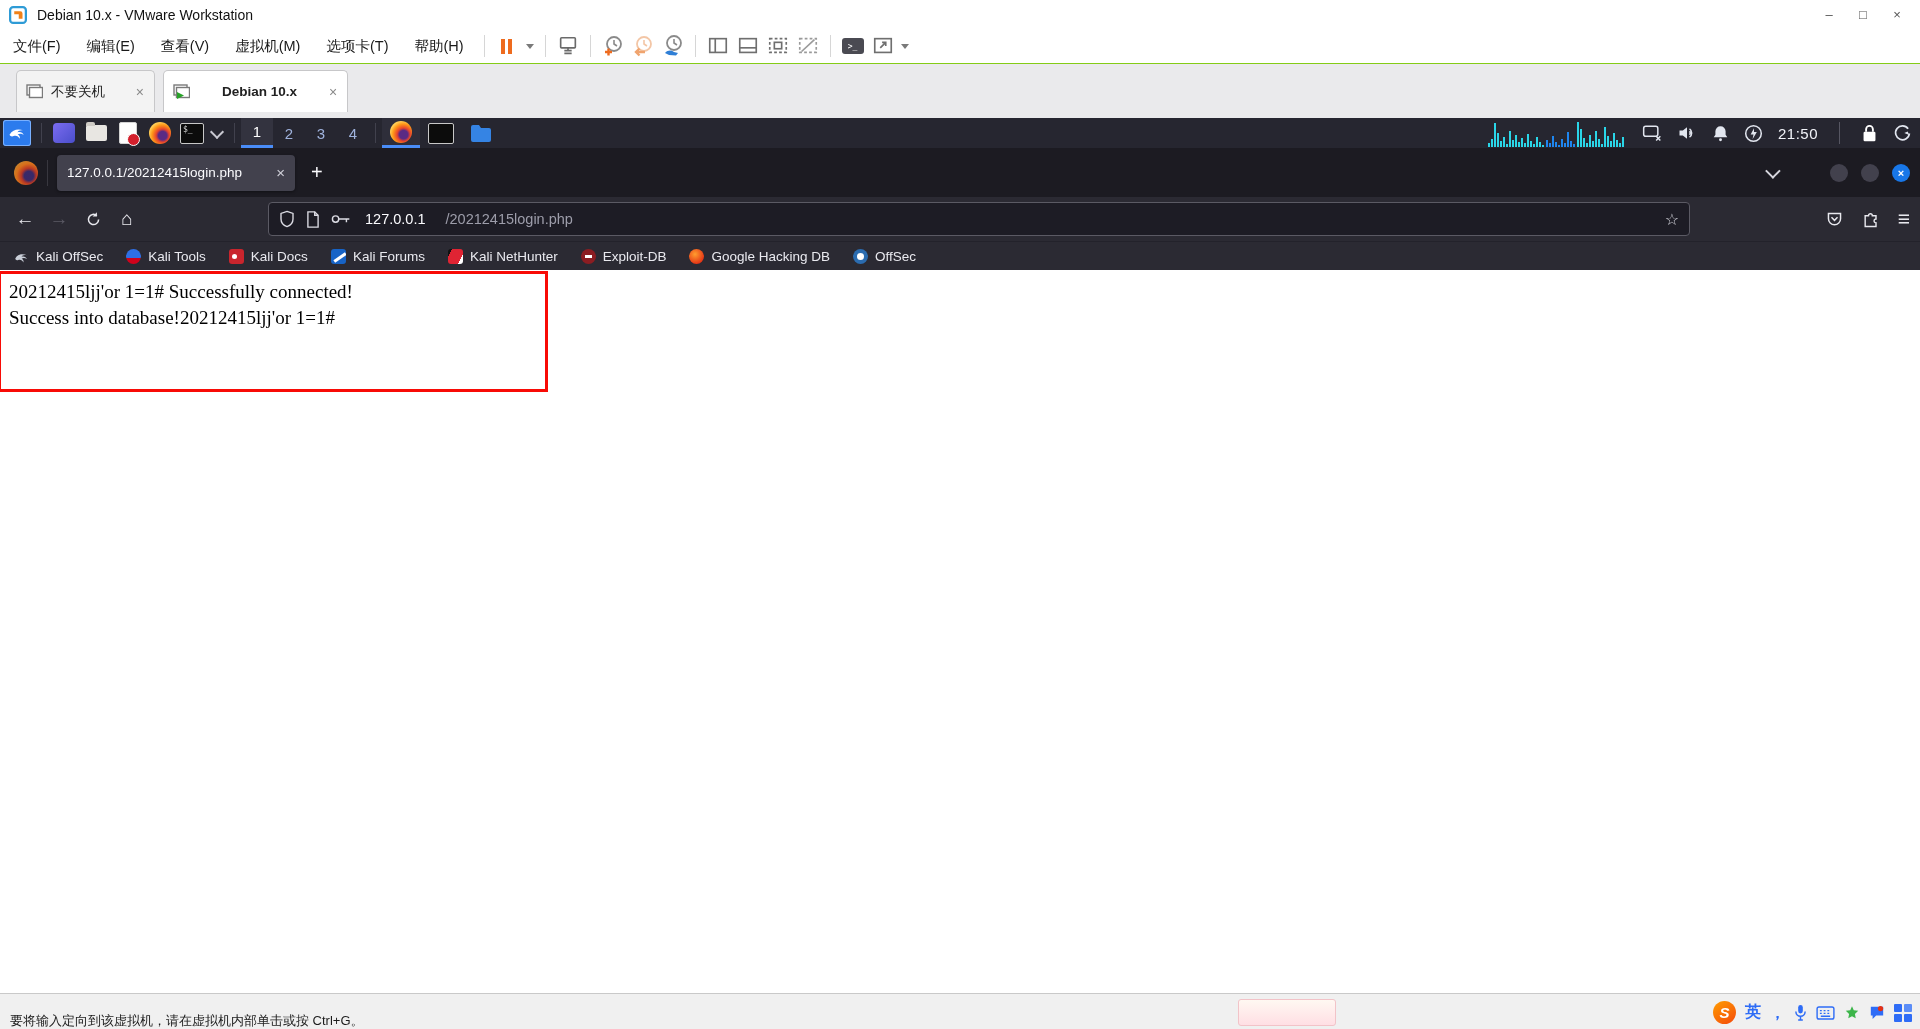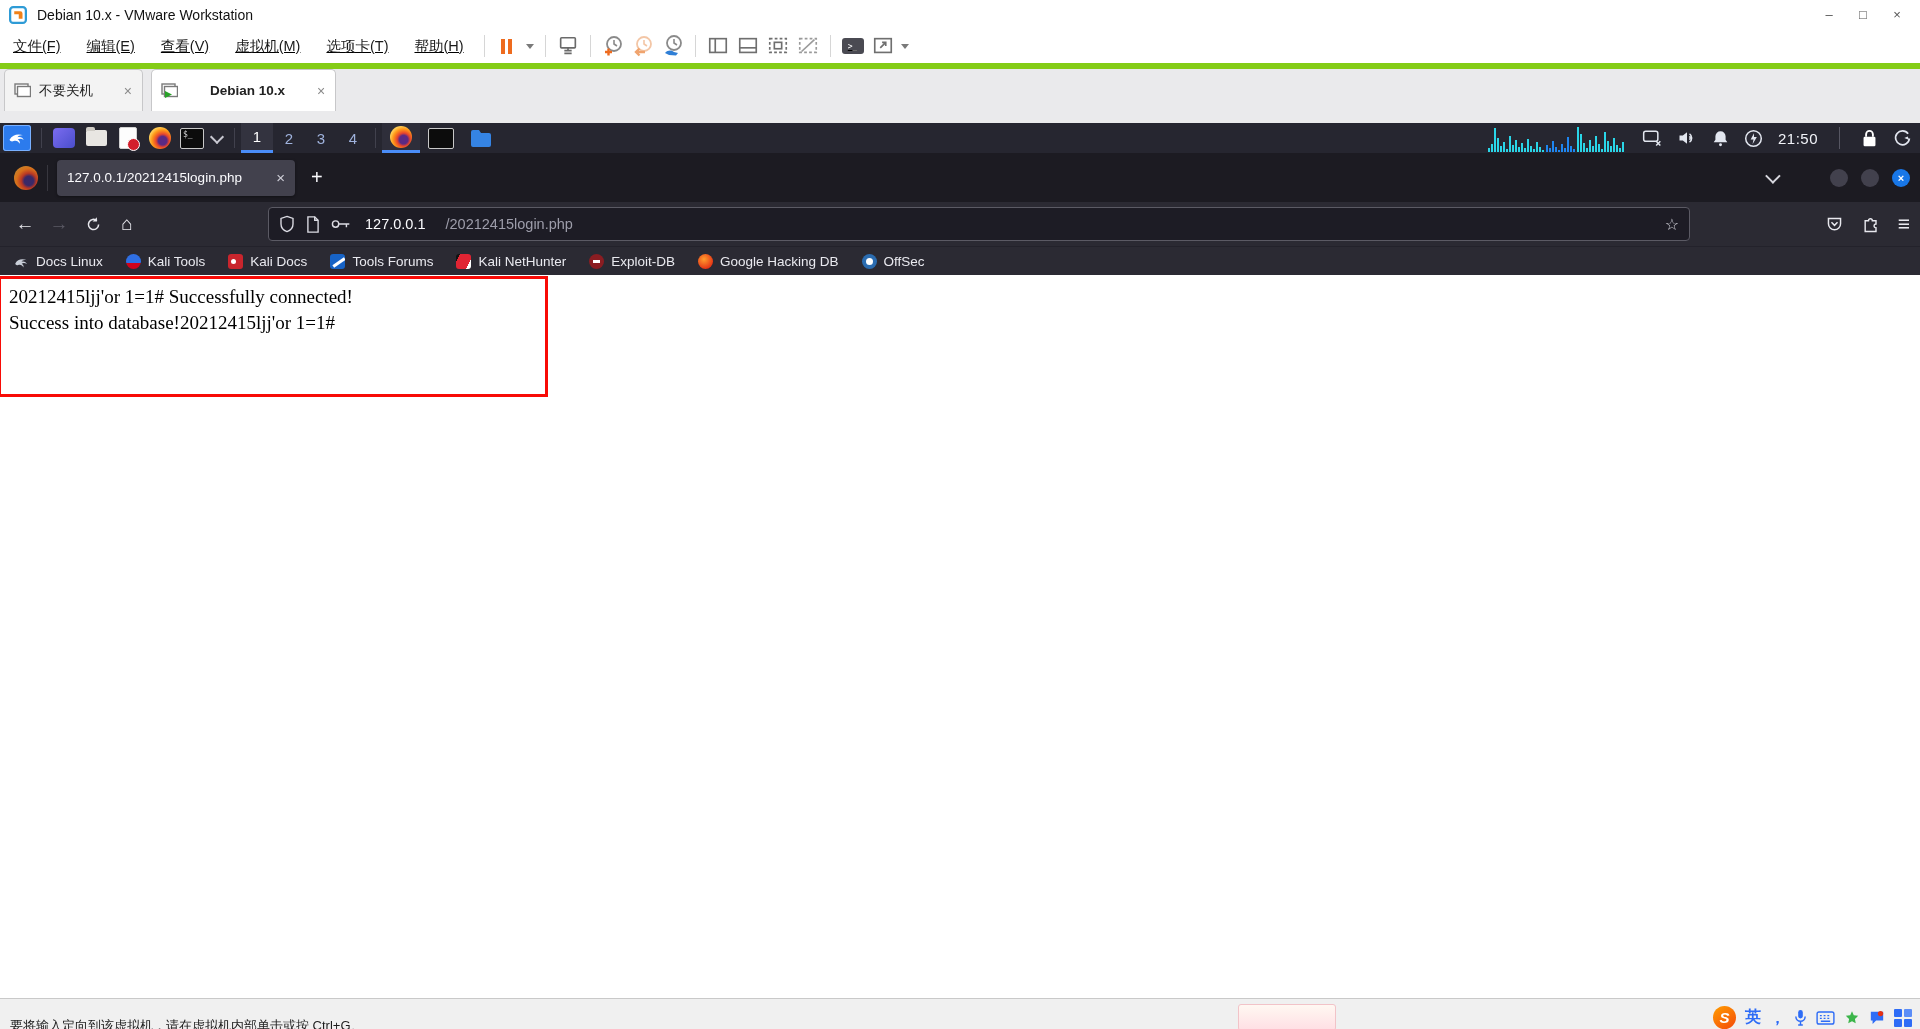--- a/index.html
+++ b/index.html
@@ -5,32 +5,32 @@
   html,body{margin:0;padding:0;}
   .root{width:1920px;height:1029px;overflow:hidden;position:relative;background:#fff;
         font-family:"Liberation Sans",sans-serif;-webkit-font-smoothing:antialiased;}
   
   .titlebar{height:29px;background:#fff;display:flex;align-items:center;position:relative;}
   .vmw-logo{width:18px;height:18px;margin:0 10px 0 9px;}
   .title-text{font-size:14px;color:#111;text-align:center;}
   .win-controls{position:absolute;right:6px;top:0;height:29px;display:flex;}
   .win-btn{width:34px;height:29px;display:flex;align-items:center;justify-content:center;
            font-size:13px;color:#555;}
-  .menubar{height:34px;background:#fff;border-bottom:6px solid #84cc16;display:flex;align-items:center;text-decoration:underline;}
+  .menubar{height:34px;background:#fff;border-bottom:1px solid #84cc16;display:flex;align-items:center;}
   .menu-item{font-size:14.5px;color:#1a1a1a;padding:0 13px;height:100%;display:flex;align-items:center;}
   .tb-sep{width:1px;height:22px;background:#d6d6d6;margin:0 7px;}
   .tb-btn{width:30px;height:28px;display:flex;align-items:center;justify-content:center;position:relative;}
   .pause-bars{display:flex;gap:3px;}
   .pause-bars i{display:block;width:4px;height:15px;background:#ee6b1e;}
   .caret{width:0;height:0;border-left:4px solid transparent;border-right:4px solid transparent;
          border-top:5px solid #7a7a7a;margin-left:5px;}
   .tb-console{width:22px;height:16px;background:#4a4a52;border-radius:3px;color:#fff;
               font-family:"DejaVu Sans Mono",monospace;font-size:8px;display:flex;align-items:center;justify-content:center;}
   
-  .vmtabbar{height:54px;background:#eaeaec;display:flex;align-items:flex-start;padding-left:4px;}
+  .vmtabbar{height:54px;background:#eaeaec;display:flex;align-items:center;padding-left:16px;}
   .vm-tab{height:41px;display:flex;align-items:center;gap:8px;padding:0 10px 0 9px;
           border:1px solid #c7c7c9;border-bottom:none;border-radius:5px 5px 0 0;
           background:#f3f3f3;font-size:13.5px;color:#222;margin-right:8px;min-width:118px;}
   .vm-tab.active{background:#fff;font-weight:bold;gap:32px;}
   .vm-tab .tclose{color:#8a8a8a;font-size:14px;margin-left:auto;font-weight:normal;}
   .vm-tab-icon{position:relative;width:17px;height:15px;flex:none;}
   
   .vm-screen{height:875px;position:relative;background:#fff;}
   
   .kali-panel{height:30px;background:#262630;display:flex;align-items:center;color:#ccd2e0;}
@@ -377,33 +377,33 @@
         </svg>
         <span class="hamburger">≡</span>
       </div>
     </div>
 
     <div class="ff-bookmarks">
       <span class="bk-item">
         <svg class="bk-fav fav-kali" viewBox="0 0 24 24" width="15" height="15">
           <path d="M2 15c4-7 11-8 19-5-5-1.5-8 0-9 2.5 4-1.2 7.5.3 8.5 3.8-2.5-2.3-5.8-2.3-8.2-.9 2.5 1.1 3.6 3.4 2.5 6-1.1-3.4-4.6-4.9-8-3.7-2.6.9-4.2.3-4.8-2.7z" fill="#c9ced8"></path>
         </svg>
-        <span>Docs Linux</span>
+        <span>Kali OffSec</span>
       </span>
       <span class="bk-item">
         <span class="bk-fav fav-tools"></span>
         <span>Kali Tools</span>
       </span>
       <span class="bk-item">
         <span class="bk-fav fav-docs"></span>
         <span>Kali Docs</span>
       </span>
       <span class="bk-item">
         <span class="bk-fav fav-forums"></span>
-        <span>Tools Forums</span>
+        <span>Kali Forums</span>
       </span>
       <span class="bk-item">
         <span class="bk-fav fav-nethunter"></span>
         <span>Kali NetHunter</span>
       </span>
       <span class="bk-item">
         <span class="bk-fav fav-exploit"></span>
         <span>Exploit-DB</span>
       </span>
       <span class="bk-item">

